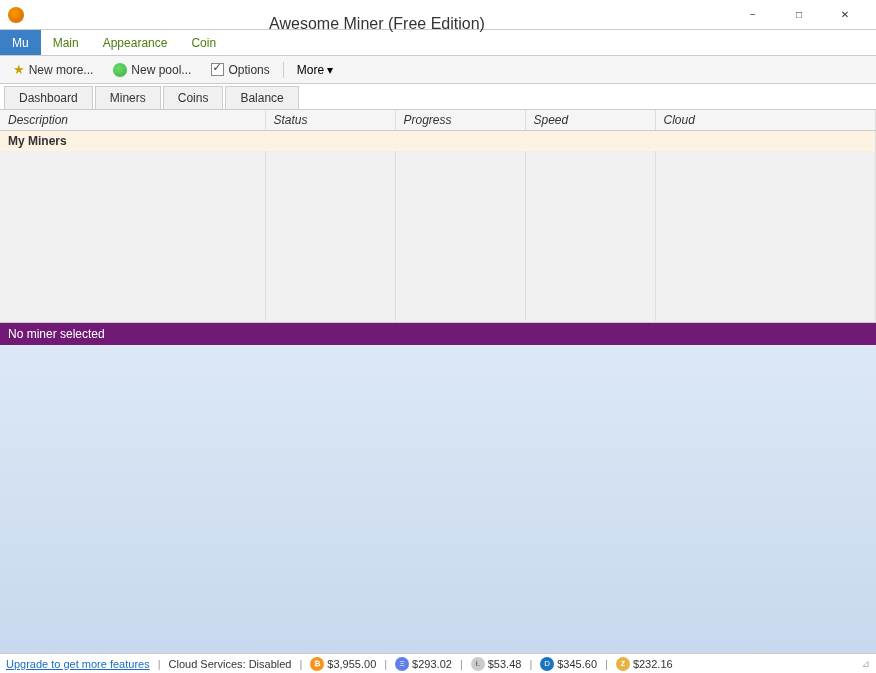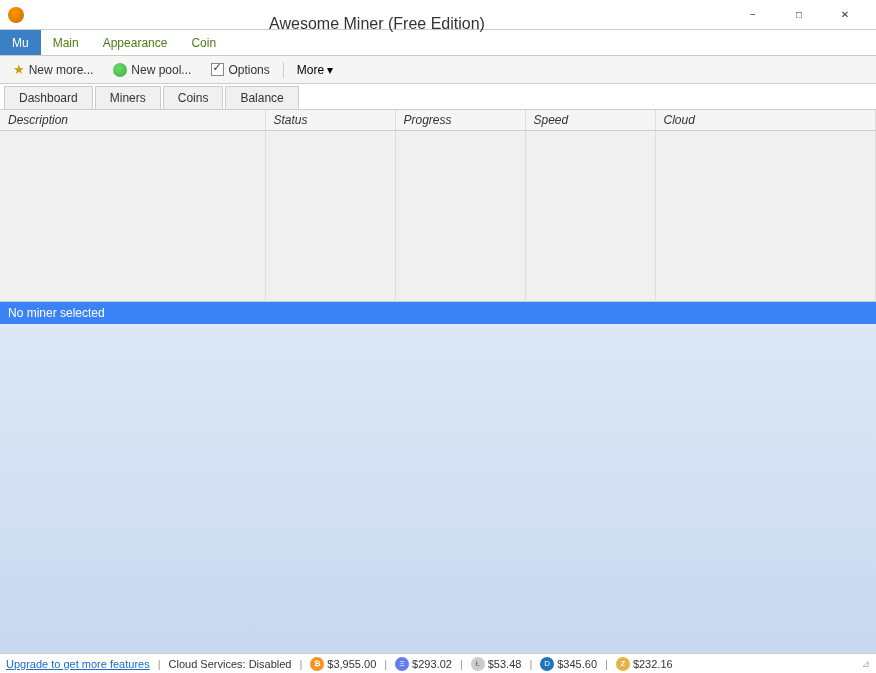--- a/index.html
+++ b/index.html
@@ -224,21 +224,21 @@
     }
     .table-body-rows {
       height: 170px;
     }
     .table-body-rows td {
       border-bottom: 1px solid #f0f0f0;
     }
 
     
     #status-bar {
-      background: #3b82f6;
+      background: #701a75;
       color: #fff;
       padding: 4px 8px;
       font-size: 12px;
       flex-shrink: 0;
     }
 
     
     #main-content {
       flex: 1;
       background: linear-gradient(180deg, #dce8f5 0%, #c8d8ee 100%);
@@ -413,20 +413,23 @@
         </th>
         <th style="width:130px">
           <span>Speed</span>
         </th>
         <th>
           <span>Cloud</span>
         </th>
       </tr>
     </thead>
     <tbody>
+      <tr class="my-miners-row">
+        <td colspan="5">My Miners</td>
+      </tr>
       <tr class="table-body-rows">
         <td></td>
         <td></td>
         <td></td>
         <td></td>
         <td></td>
       </tr>
     </tbody>
   </table>
 </div>

